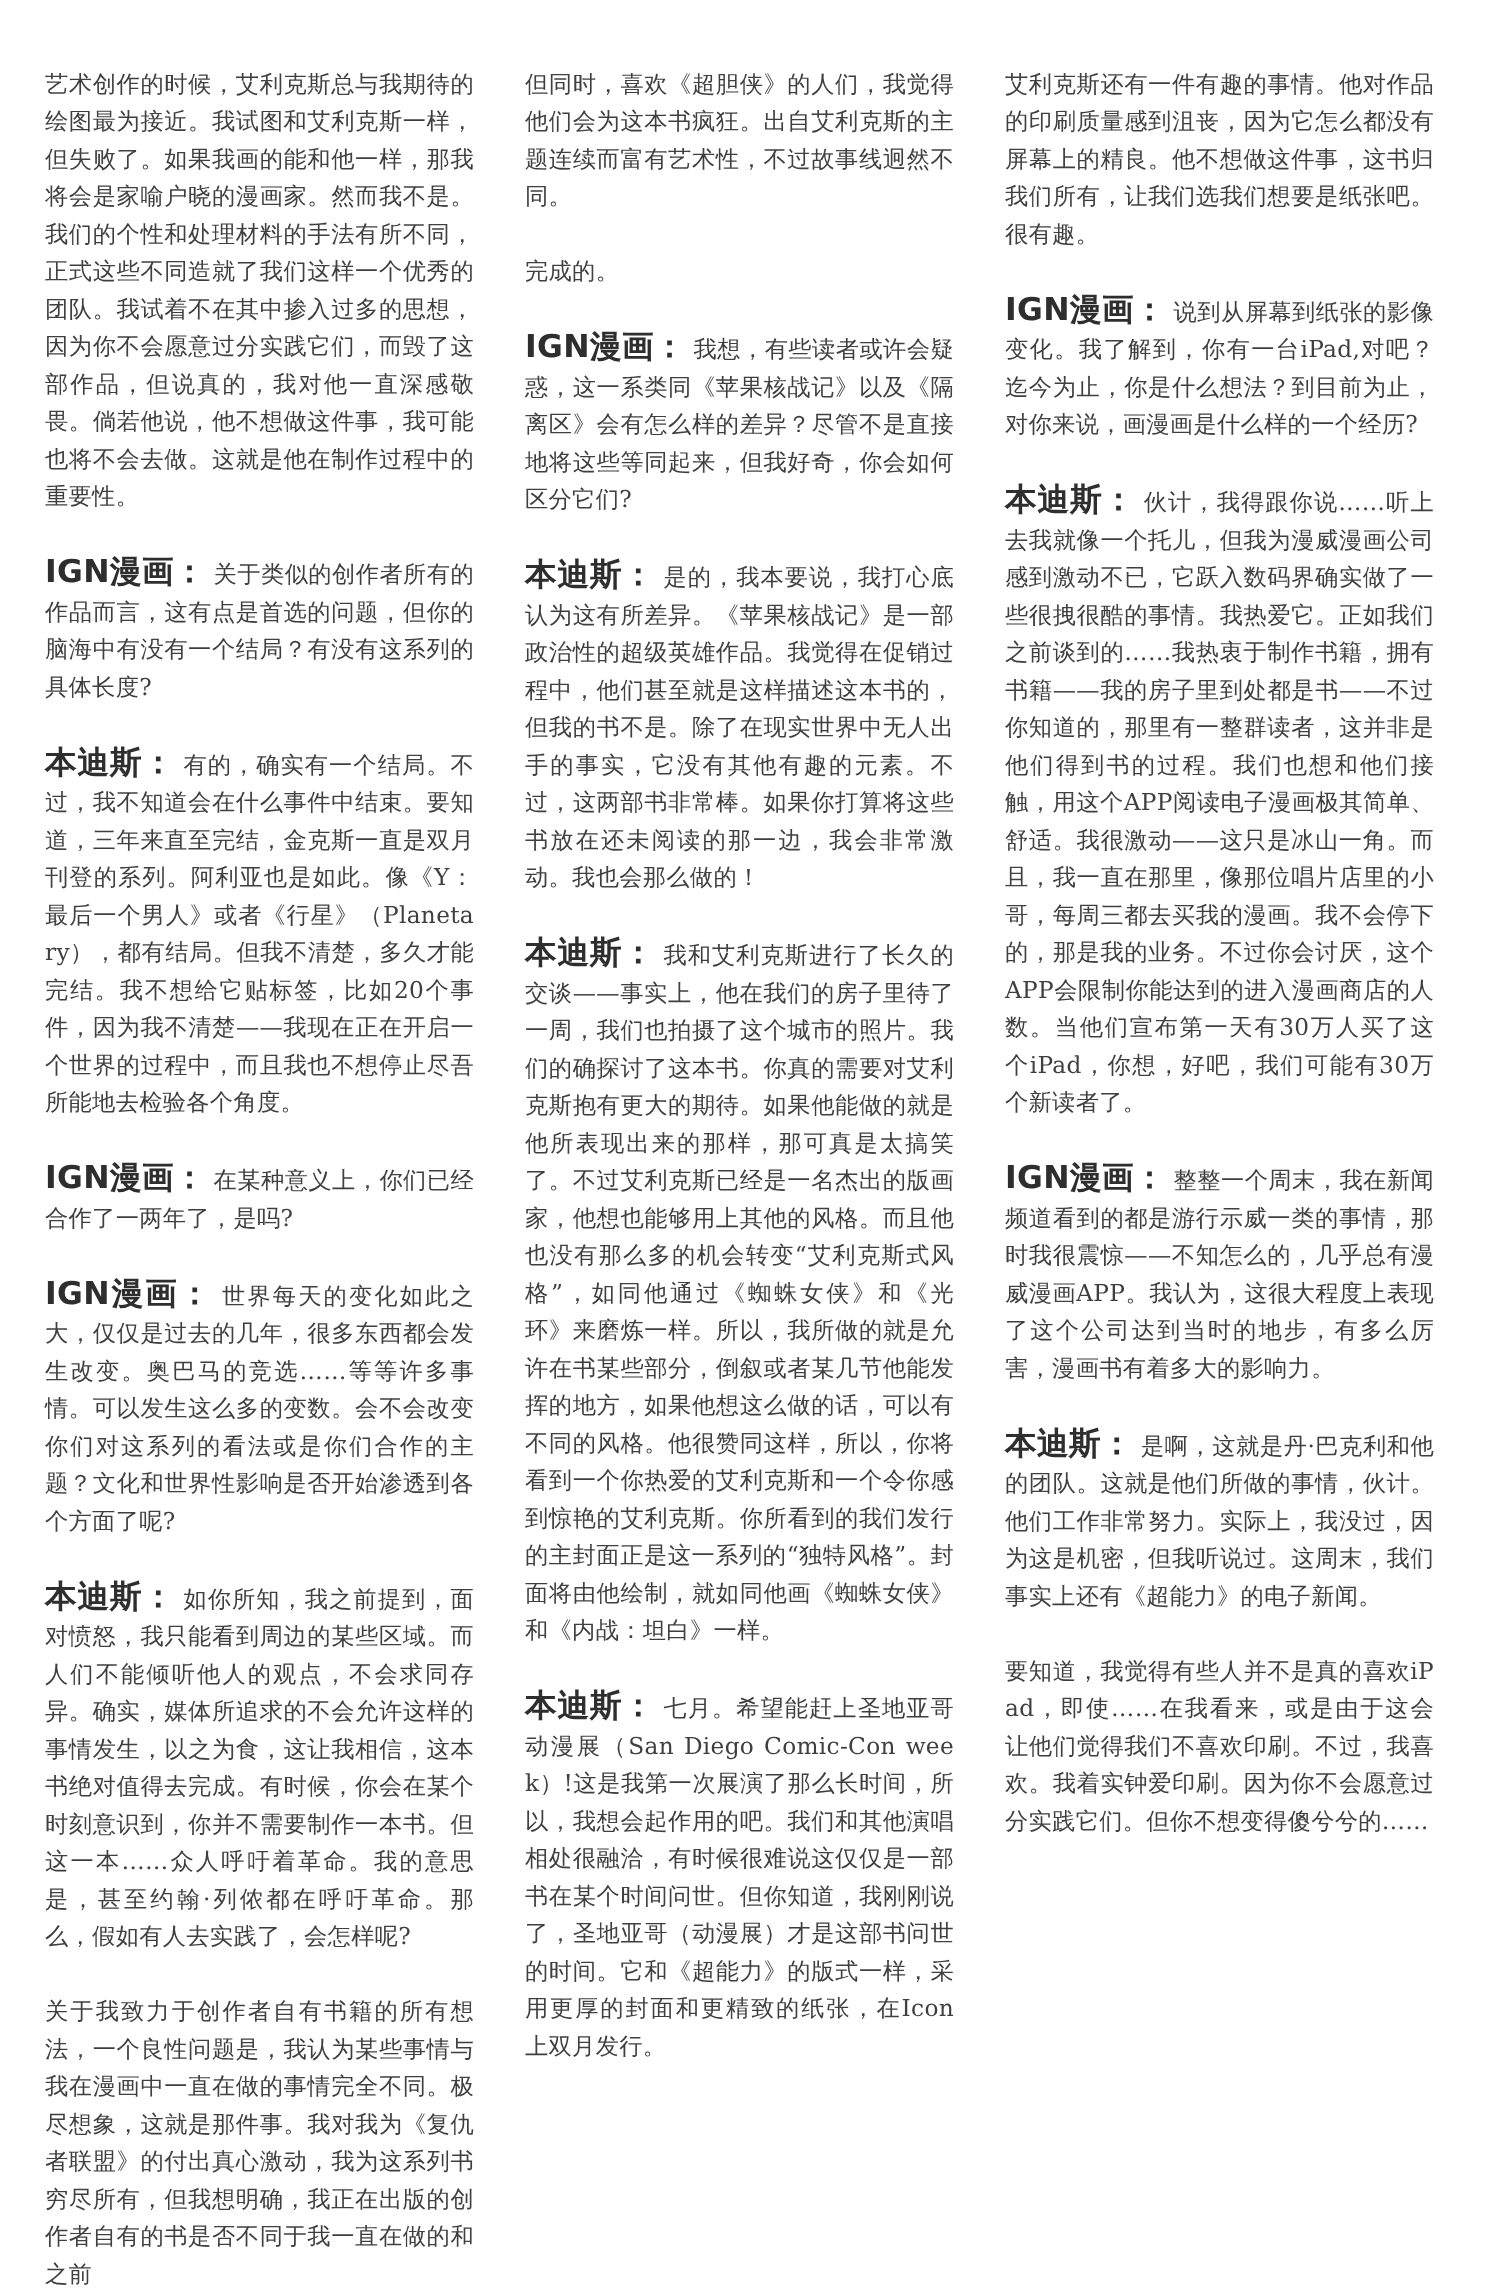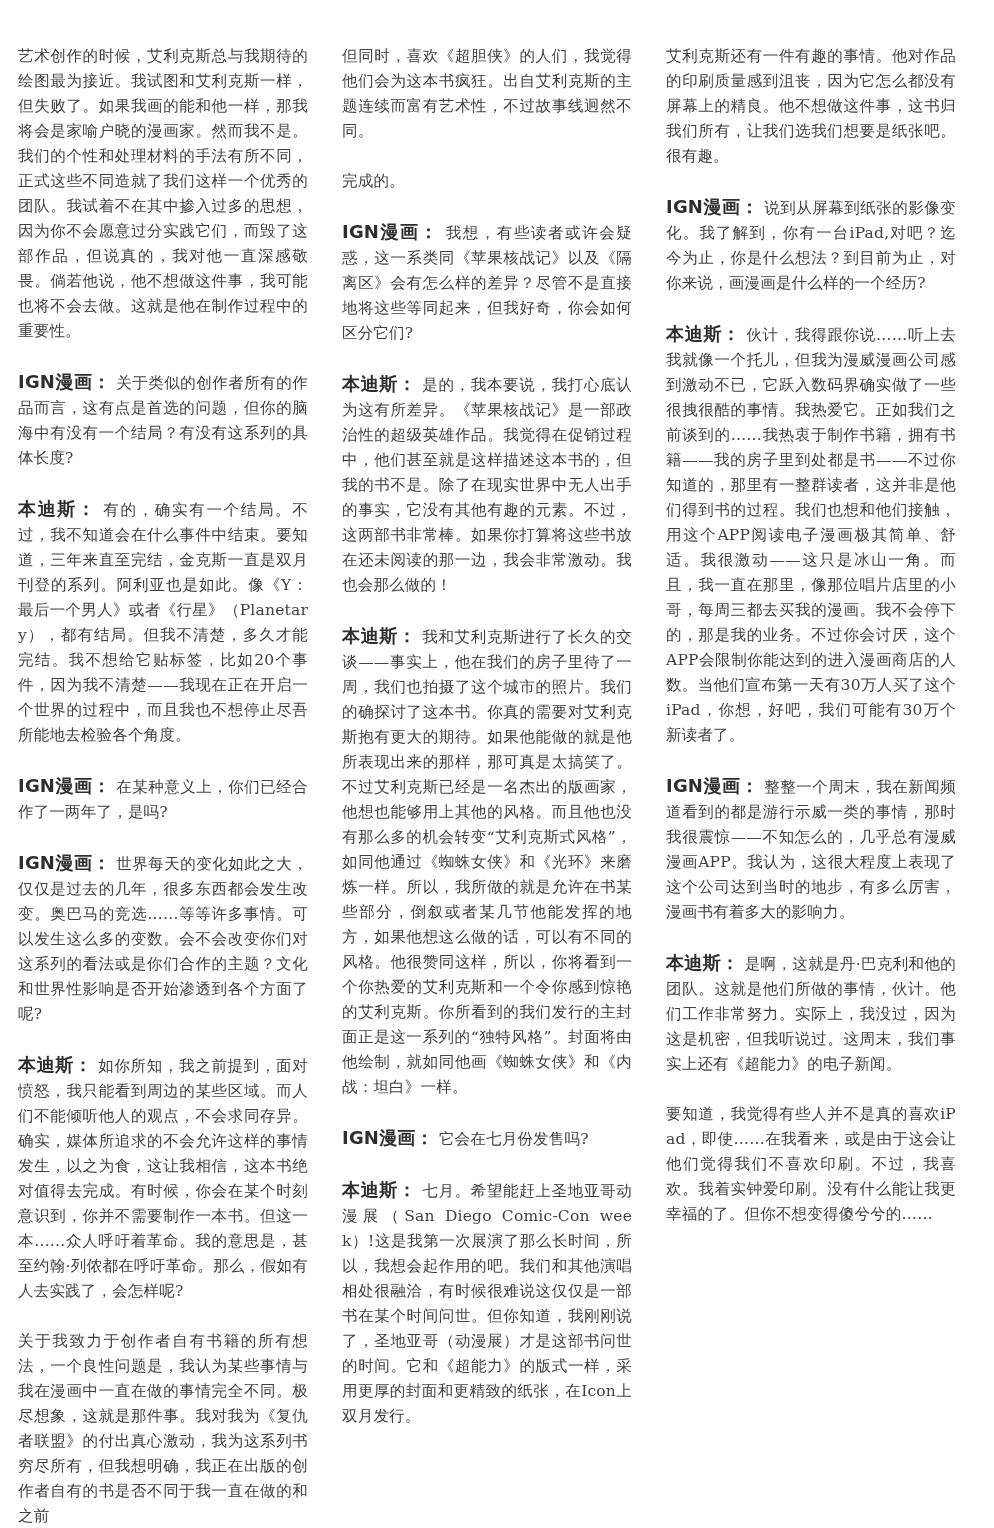--- a/index.html
+++ b/index.html
@@ -11,42 +11,42 @@
     width: 994px;
     height: 1528px;
     overflow: hidden;
     font-family: "DejaVu Serif", "Liberation Serif", serif;
     color: #3f3f3f;
   }
   .page {
     box-sizing: border-box;
     width: 994px;
     height: 1528px;
-    padding: 44px 38px 0 18px;
+    padding: 44px 38px 0 30px;
     display: flex;
     gap: 34px;
     background: #ffffff;
   }
   .col {
     flex: 1 1 0;
     min-width: 0;
   }
   .para {
     margin: 0 0 25px 0;
     font-size: 15.5px;
     line-height: 25px;
     text-align: justify;
     text-justify: inter-ideograph;
     letter-spacing: 0.2px;
     word-break: break-all;
   }
   .speaker {
     font-family: "DejaVu Sans", "Liberation Sans", sans-serif;
     font-weight: bold;
-    font-size: 18px;
+    font-size: 21px;
     color: #2e2e2e;
   }
 </style>
 </head>
 <body>
 
 <div class="page">
   <div class="col">
       <p class="para">艺术创作的时候，艾利克斯总与我期待的绘图最为接近。我试图和艾利克斯一样，但失败了。如果我画的能和他一样，那我将会是家喻户晓的漫画家。然而我不是。我们的个性和处理材料的手法有所不同，正式这些不同造就了我们这样一个优秀的团队。我试着不在其中掺入过多的思想，因为你不会愿意过分实践它们，而毁了这部作品，但说真的，我对他一直深感敬畏。倘若他说，他不想做这件事，我可能也将不会去做。这就是他在制作过程中的重要性。</p>
       <p class="para"><strong class="speaker">IGN漫画：</strong> 关于类似的创作者所有的作品而言，这有点是首选的问题，但你的脑海中有没有一个结局？有没有这系列的具体长度?</p>
@@ -55,24 +55,23 @@
       <p class="para"><strong class="speaker">IGN漫画：</strong> 世界每天的变化如此之大，仅仅是过去的几年，很多东西都会发生改变。奥巴马的竞选……等等许多事情。可以发生这么多的变数。会不会改变你们对这系列的看法或是你们合作的主题？文化和世界性影响是否开始渗透到各个方面了呢?</p>
       <p class="para"><strong class="speaker">本迪斯：</strong> 如你所知，我之前提到，面对愤怒，我只能看到周边的某些区域。而人们不能倾听他人的观点，不会求同存异。确实，媒体所追求的不会允许这样的事情发生，以之为食，这让我相信，这本书绝对值得去完成。有时候，你会在某个时刻意识到，你并不需要制作一本书。但这一本……众人呼吁着革命。我的意思是，甚至约翰·列侬都在呼吁革命。那么，假如有人去实践了，会怎样呢?</p>
       <p class="para">关于我致力于创作者自有书籍的所有想法，一个良性问题是，我认为某些事情与我在漫画中一直在做的事情完全不同。极尽想象，这就是那件事。我对我为《复仇者联盟》的付出真心激动，我为这系列书穷尽所有，但我想明确，我正在出版的创作者自有的书是否不同于我一直在做的和之前</p>
     </div>
   <div class="col">
       <p class="para">但同时，喜欢《超胆侠》的人们，我觉得他们会为这本书疯狂。出自艾利克斯的主题连续而富有艺术性，不过故事线迥然不同。</p>
       <p class="para">完成的。</p>
       <p class="para"><strong class="speaker">IGN漫画：</strong> 我想，有些读者或许会疑惑，这一系类同《苹果核战记》以及《隔离区》会有怎么样的差异？尽管不是直接地将这些等同起来，但我好奇，你会如何区分它们?</p>
       <p class="para"><strong class="speaker">本迪斯：</strong> 是的，我本要说，我打心底认为这有所差异。《苹果核战记》是一部政治性的超级英雄作品。我觉得在促销过程中，他们甚至就是这样描述这本书的，但我的书不是。除了在现实世界中无人出手的事实，它没有其他有趣的元素。不过，这两部书非常棒。如果你打算将这些书放在还未阅读的那一边，我会非常激动。我也会那么做的！</p>
       <p class="para"><strong class="speaker">本迪斯：</strong> 我和艾利克斯进行了长久的交谈——事实上，他在我们的房子里待了一周，我们也拍摄了这个城市的照片。我们的确探讨了这本书。你真的需要对艾利克斯抱有更大的期待。如果他能做的就是他所表现出来的那样，那可真是太搞笑了。不过艾利克斯已经是一名杰出的版画家，他想也能够用上其他的风格。而且他也没有那么多的机会转变“艾利克斯式风格”，如同他通过《蜘蛛女侠》和《光环》来磨炼一样。所以，我所做的就是允许在书某些部分，倒叙或者某几节他能发挥的地方，如果他想这么做的话，可以有不同的风格。他很赞同这样，所以，你将看到一个你热爱的艾利克斯和一个令你感到惊艳的艾利克斯。你所看到的我们发行的主封面正是这一系列的“独特风格”。封面将由他绘制，就如同他画《蜘蛛女侠》和《内战：坦白》一样。</p>
-      <p class="para"><strong class="speaker">IGN漫画：</strong> 它会在七月份发售吗?</p>
       <p class="para"><strong class="speaker">本迪斯：</strong> 七月。希望能赶上圣地亚哥动漫展（San Diego Comic-Con week）!这是我第一次展演了那么长时间，所以，我想会起作用的吧。我们和其他演唱相处很融洽，有时候很难说这仅仅是一部书在某个时间问世。但你知道，我刚刚说了，圣地亚哥（动漫展）才是这部书问世的时间。它和《超能力》的版式一样，采用更厚的封面和更精致的纸张，在Icon上双月发行。</p>
     </div>
   <div class="col">
       <p class="para">艾利克斯还有一件有趣的事情。他对作品的印刷质量感到沮丧，因为它怎么都没有屏幕上的精良。他不想做这件事，这书归我们所有，让我们选我们想要是纸张吧。很有趣。</p>
       <p class="para"><strong class="speaker">IGN漫画：</strong> 说到从屏幕到纸张的影像变化。我了解到，你有一台iPad,对吧？迄今为止，你是什么想法？到目前为止，对你来说，画漫画是什么样的一个经历?</p>
       <p class="para"><strong class="speaker">本迪斯：</strong> 伙计，我得跟你说……听上去我就像一个托儿，但我为漫威漫画公司感到激动不已，它跃入数码界确实做了一些很拽很酷的事情。我热爱它。正如我们之前谈到的……我热衷于制作书籍，拥有书籍——我的房子里到处都是书——不过你知道的，那里有一整群读者，这并非是他们得到书的过程。我们也想和他们接触，用这个APP阅读电子漫画极其简单、舒适。我很激动——这只是冰山一角。而且，我一直在那里，像那位唱片店里的小哥，每周三都去买我的漫画。我不会停下的，那是我的业务。不过你会讨厌，这个APP会限制你能达到的进入漫画商店的人数。当他们宣布第一天有30万人买了这个iPad，你想，好吧，我们可能有30万个新读者了。</p>
       <p class="para"><strong class="speaker">IGN漫画：</strong> 整整一个周末，我在新闻频道看到的都是游行示威一类的事情，那时我很震惊——不知怎么的，几乎总有漫威漫画APP。我认为，这很大程度上表现了这个公司达到当时的地步，有多么厉害，漫画书有着多大的影响力。</p>
       <p class="para"><strong class="speaker">本迪斯：</strong> 是啊，这就是丹·巴克利和他的团队。这就是他们所做的事情，伙计。他们工作非常努力。实际上，我没过，因为这是机密，但我听说过。这周末，我们事实上还有《超能力》的电子新闻。</p>
-      <p class="para">要知道，我觉得有些人并不是真的喜欢iPad，即使……在我看来，或是由于这会让他们觉得我们不喜欢印刷。不过，我喜欢。我着实钟爱印刷。没有什么能让我更幸福的了。但你不想变得傻兮兮的……</p>
+      <p class="para">要知道，我觉得有些人并不是真的喜欢iPad，即使……在我看来，或是由于这会让他们觉得我们不喜欢印刷。不过，我喜欢。我着实钟爱印刷。因为你不会愿意过分实践它们。但你不想变得傻兮兮的……</p>
     </div>
 </div>
 
 </body></html>

